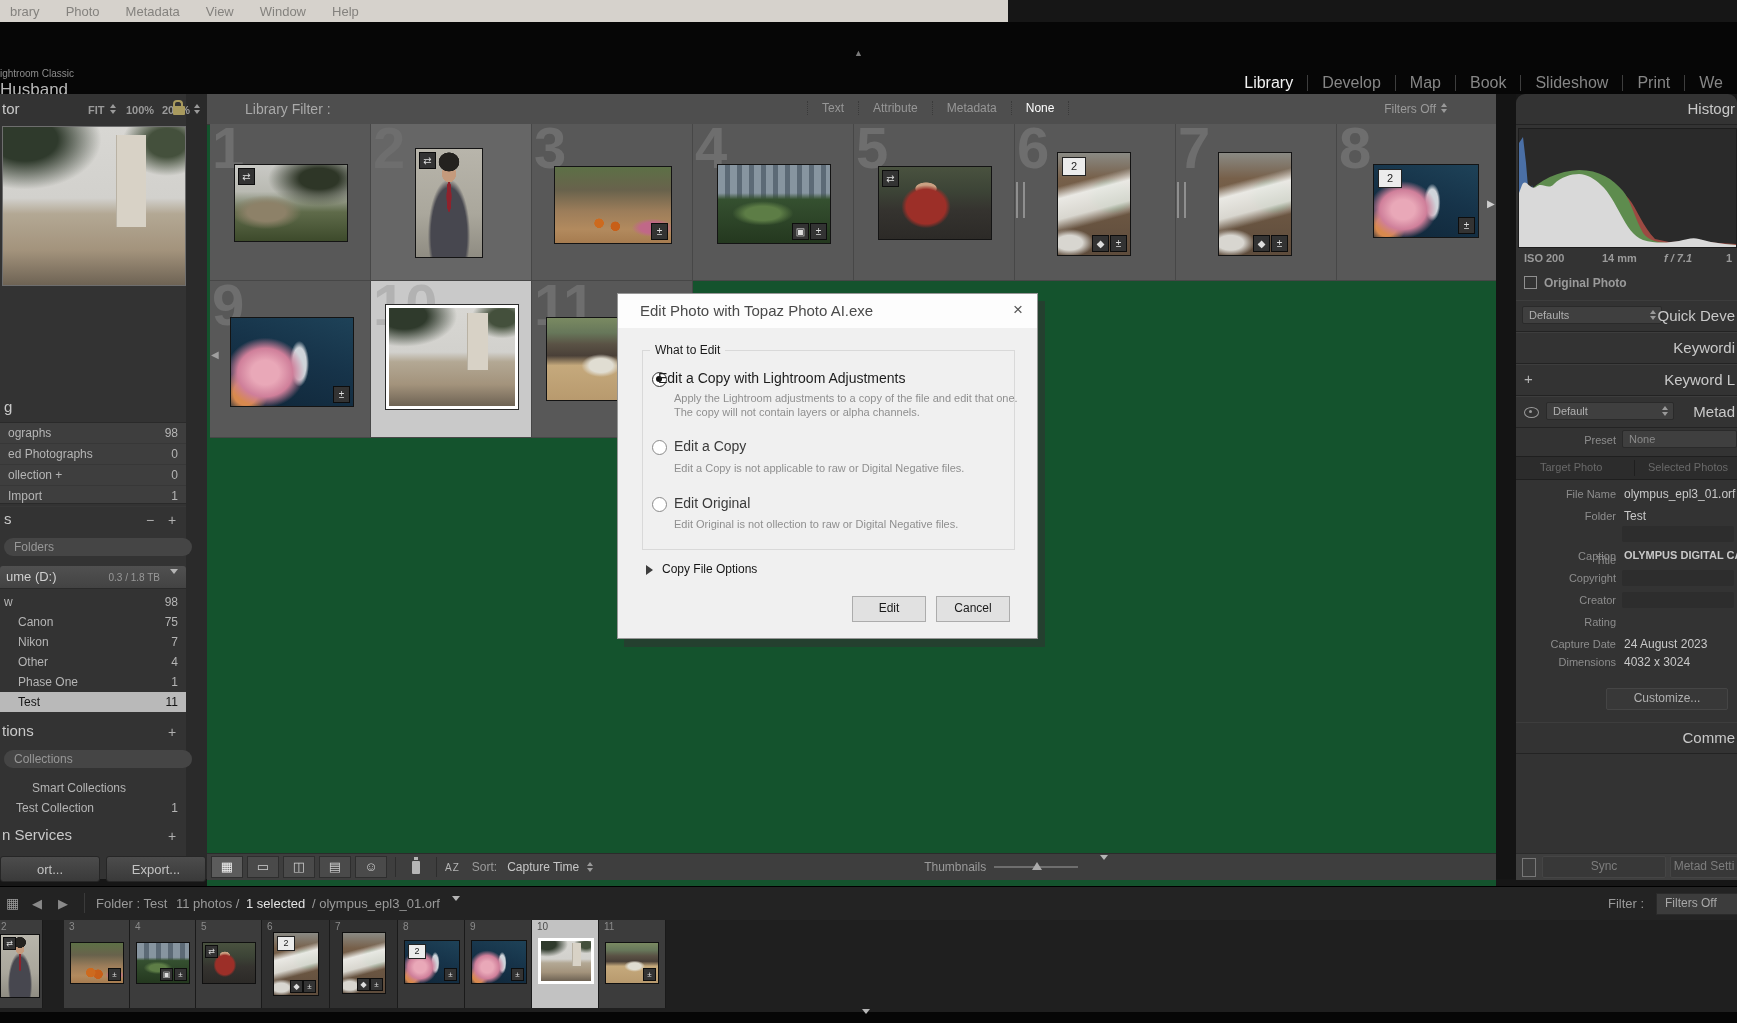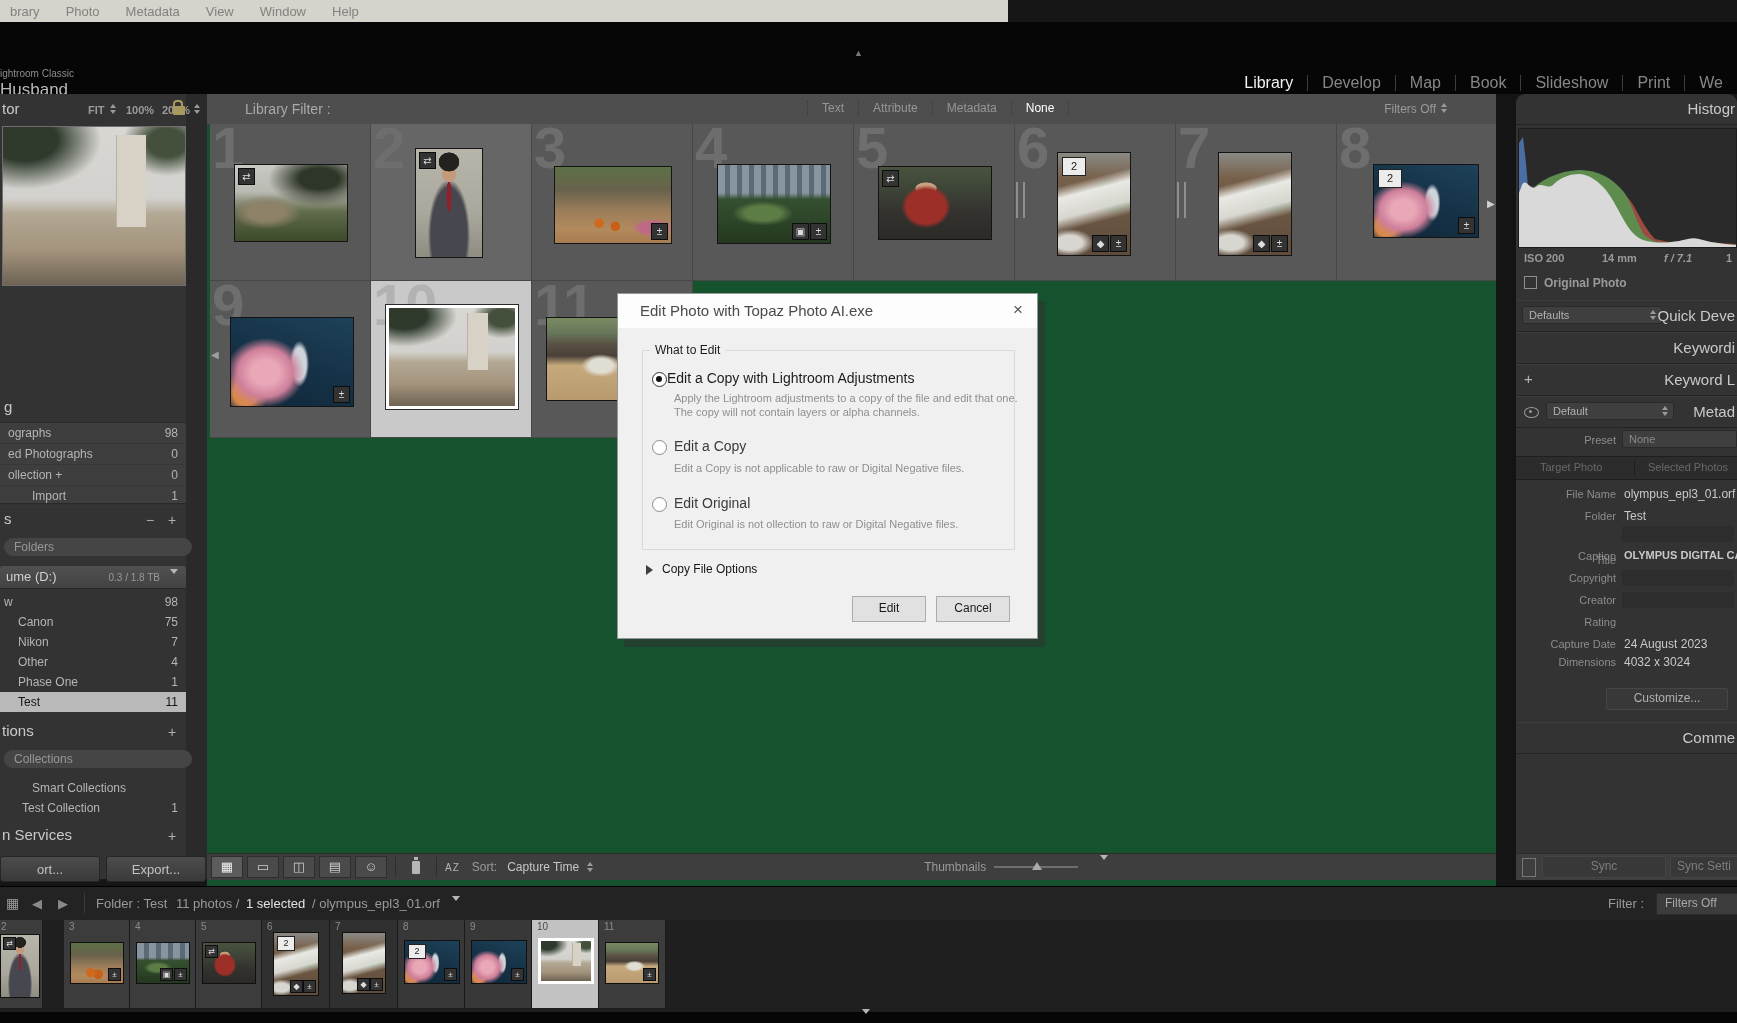--- a/index.html
+++ b/index.html
@@ -230,21 +230,21 @@
 
   <div class="abs phead txt" style="left:4px;top:398px;">g</div>
   <div class="abs cat-box">
     <div class="cat-row row-label">
       <span style="padding-left:8px;">ographs</span><span class="cnt">98</span></div>
     <div class="cat-row row-label">
       <span style="padding-left:8px;">ed Photographs</span><span class="cnt">0</span></div>
     <div class="cat-row row-label">
       <span style="padding-left:8px;">ollection  +</span><span class="cnt">0</span></div>
     <div class="cat-row row-label">
-      <span style="padding-left:8px;margin-left:24px;">Import</span><span class="cnt">1</span></div>
+      <span style="padding-left:8px;">Import</span><span class="cnt">1</span></div>
   </div>
 
   <div class="abs phead txt" style="left:4px;top:510px;">s</div>
   <div class="abs" style="left:146px;top:512px;color:#b0b0b0;font-size:14px;">−</div>
   <div class="abs" style="left:168px;top:512px;color:#b0b0b0;font-size:14px;">+</div>
   <div class="abs searchbox" style="top:538px;">Folders</div>
 
   <div class="abs volbar">
     <span class="abs txt" style="left:6px;top:3px;font-size:13px;color:#d0d0d0;">ume (D:)</span>
     <span class="abs txt" style="right:26px;top:6px;font-size:10px;color:#999;">0.3 / 1.8 TB</span>
@@ -265,21 +265,21 @@
       <span style="padding-left:18px;">Test</span><span class="cnt">11</span></div>
   </div>
 
   <div class="abs phead txt" style="left:2px;top:722px;">tions</div>
   <div class="abs" style="left:168px;top:724px;color:#b0b0b0;font-size:14px;">+</div>
   <div class="abs searchbox" style="top:750px;">Collections</div>
   <div class="abs" style="left:0;top:778px;width:186px;">
     <div class="folder-row row-label">
       <span style="padding-left:32px;">Smart Collections</span></div>
     <div class="folder-row row-label">
-      <span style="padding-left:22px;">Test Collection</span><span class="cnt">1</span></div>
+      <span style="padding-left:16px;">Test Collection</span><span class="cnt">1</span></div>
   </div>
 
   <div class="abs phead txt" style="left:2px;top:826px;">n Services</div>
   <div class="abs" style="left:168px;top:828px;color:#b0b0b0;font-size:14px;">+</div>
 
   <div class="abs lr-btn" style="left:0;top:856px;width:98px;">ort...</div>
   <div class="abs lr-btn" style="left:106px;top:856px;width:98px;">Export...</div>
 
   <div class="abs center">
 
@@ -466,21 +466,21 @@
 
     <span class="graybtn" style="left:90px;top:594px;width:120px;color:#b0b0b0;">Customize...</span>
 
     <div class="sechead" style="position:absolute;left:0;top:628px;width:221px;">
       <span class="ttl">Comme</span>
     </div>
 
     <div class="abs" style="left:0;top:759px;width:221px;height:26px;background:#3e3e3e;border-top:1px solid #2b2b2b;">
       <span class="abs" style="left:6px;top:4px;width:12px;height:17px;border:1px solid #777;"></span>
       <span class="graybtn" style="left:26px;top:2px;width:122px;">Sync</span>
-      <span class="graybtn" style="left:154px;top:2px;width:66px;">Sync Setti</span>
+      <span class="graybtn" style="left:154px;top:2px;width:66px;">Metad Setti</span>
     </div>
   </div>
 
   <div class="abs strip-head">
     <span class="abs" style="left:6px;top:8px;font-size:14px;color:#9a9a9a;">▦</span>
     <span class="abs" style="left:32px;top:9px;color:#8a8a8a;">◀</span>
     <span class="abs" style="left:58px;top:9px;color:#8a8a8a;">▶</span>
     <span class="abs" style="left:84px;top:6px;width:1px;height:20px;background:#3a3a3a;"></span>
     <span class="abs txt" style="left:96px;top:9px;">Folder : Test</span>
     <span class="abs txt" style="left:176px;top:9px;">11 photos /</span>
@@ -563,21 +563,21 @@
 
   <div class="abs dialog">
     <div class="dlg-title">
       <span class="t txt">Edit Photo with Topaz Photo AI.exe</span>
       <span class="dlg-close">×</span>
     </div>
     <div class="groupbox"></div>
     <span class="abs grouplabel txt">What to Edit</span>
 
     <span class="abs radio on" style="left:34px;top:78px;"></span>
-    <span class="abs ropt txt" style="left:49px;top:76px;">Edit a Copy with Lightroom Adjustments</span>
+    <span class="abs ropt txt" style="left:40px;top:76px;">Edit a Copy with Lightroom Adjustments</span>
     <span class="abs rdesc txt" style="left:56px;top:98px;">Apply the Lightroom adjustments to a copy of the file and edit that one.</span>
     <span class="abs rdesc txt" style="left:56px;top:112px;">The copy will not contain layers or alpha channels.</span>
 
     <span class="abs radio" style="left:34px;top:146px;"></span>
     <span class="abs ropt txt" style="left:56px;top:144px;color:#3a3a3a;">Edit a Copy</span>
     <span class="abs rdesc txt" style="left:56px;top:168px;">Edit a Copy is not applicable to raw or Digital Negative files.</span>
 
     <span class="abs radio" style="left:34px;top:203px;"></span>
     <span class="abs ropt txt" style="left:56px;top:201px;color:#3a3a3a;">Edit Original</span>
     <span class="abs rdesc txt" style="left:56px;top:224px;">Edit Original is not ollection to raw or Digital Negative files.</span>

